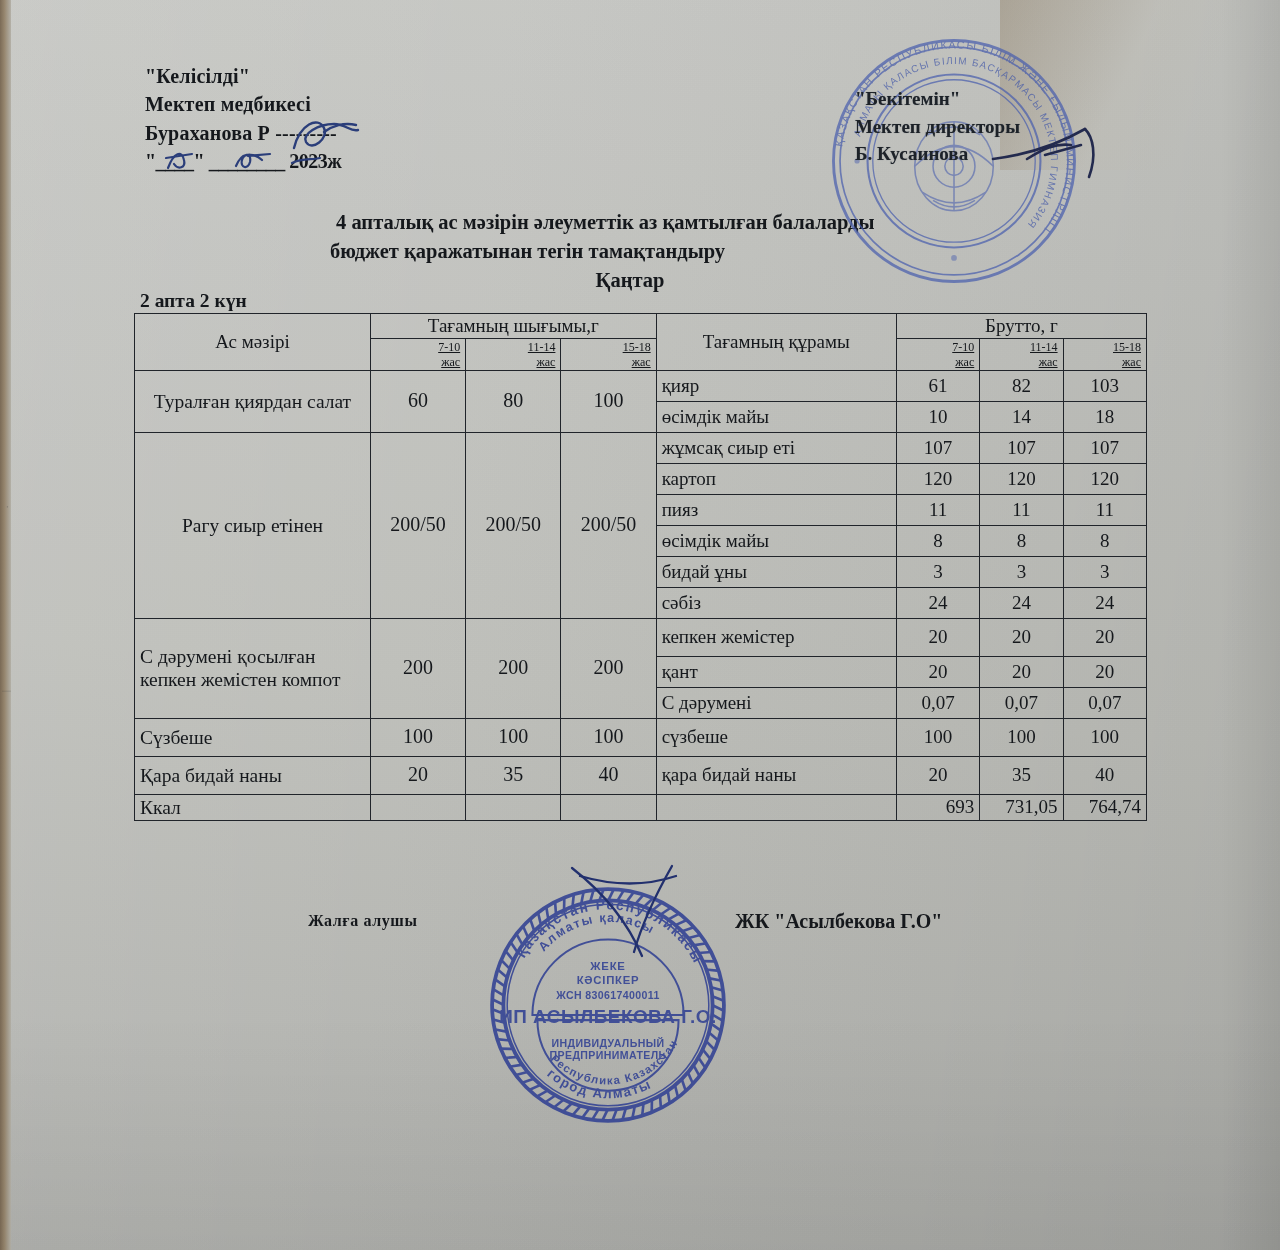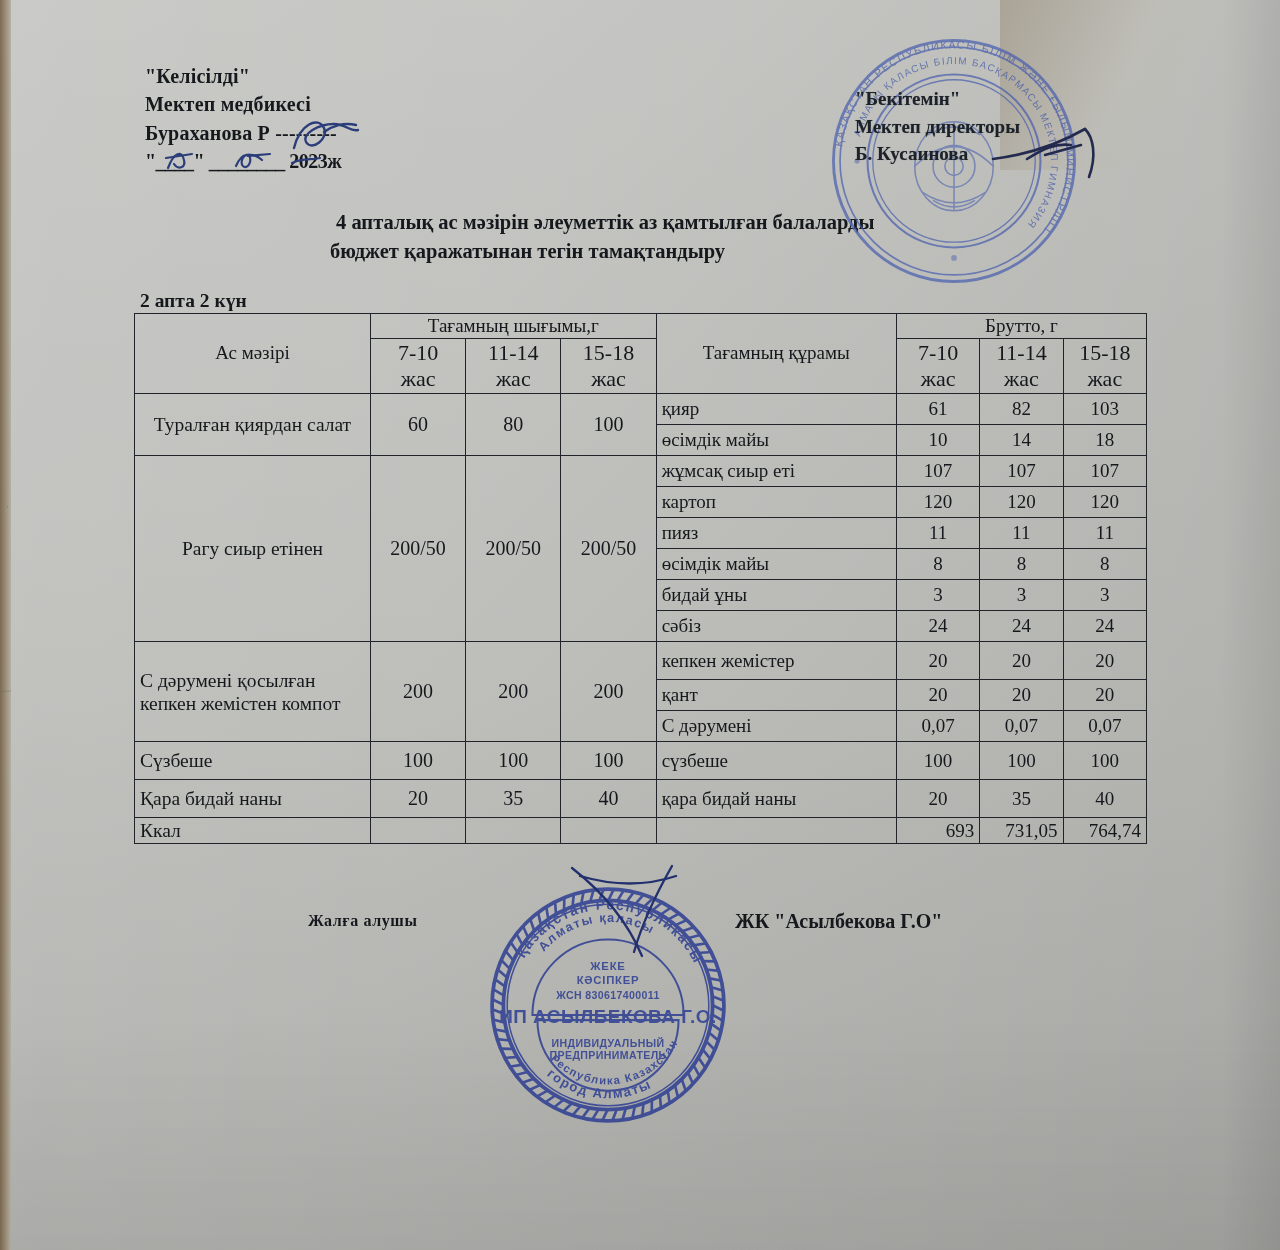--- a/index.html
+++ b/index.html
@@ -150,24 +150,25 @@
     line-height: 1.18;
     font-weight: normal;
   }
   th.hd {
     font-weight: bold;
     text-align: center;
     font-size: 19px;
   }
   th.hd-small {
     font-weight: bold;
-    text-align: center;
-    font-size: 22px;
+    text-align: right;
+    font-size: 12px;
     line-height: 1.22;
     padding: 3px 2px;
+    text-decoration: underline;
   }
   td.dish {
     text-align: center;
     font-size: 19.5px;
     padding: 4px 8px;
   }
   td.dish.lt { text-align: left; }
   td.num {
     text-align: center;
     font-size: 20px;
@@ -310,20 +311,21 @@
     <path d="M8 44 C 40 40, 72 30, 100 14"></path>
     <path d="M100 14 C 108 22, 112 40, 104 62"></path>
     <path d="M42 44 C 58 34, 70 28, 86 30"></path>
     <path d="M60 40 L 96 30"></path>
   </g>
 </svg>
 
 <div class="doc-title ink">
   <span class="l1">4 апталық ас мәзірін әлеуметтік аз қамтылған балаларды</span>
   <span class="l2">бюджет қаражатынан тегін тамақтандыру</span>
+  <span class="l3">Қаңтар</span>
 </div>
 
 <div class="week-label ink">2 апта 2 күн</div>
 
 <div class="tbl-wrap">
   <table class="menu">
     <colgroup>
       <col style="width:218px">
       <col style="width:88px">
       <col style="width:88px">

